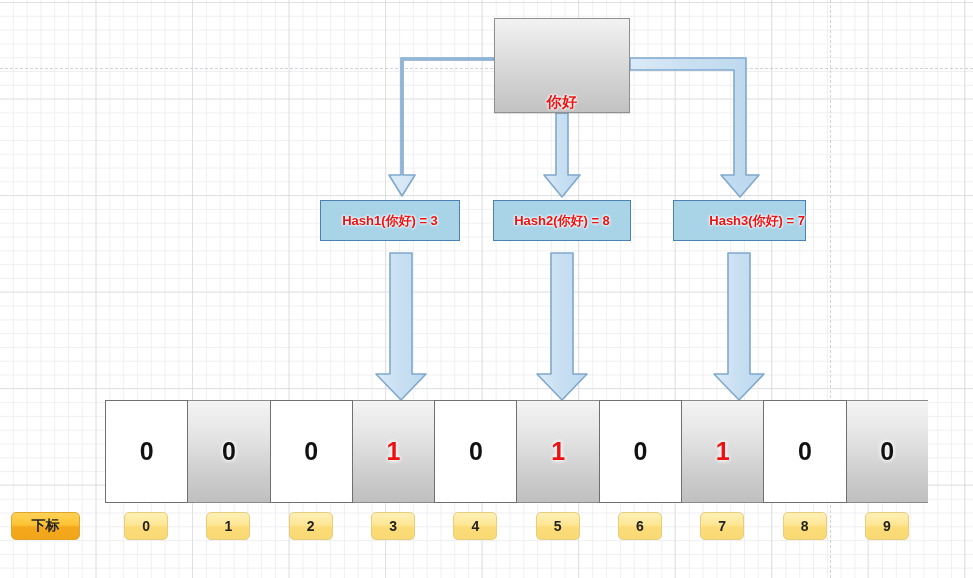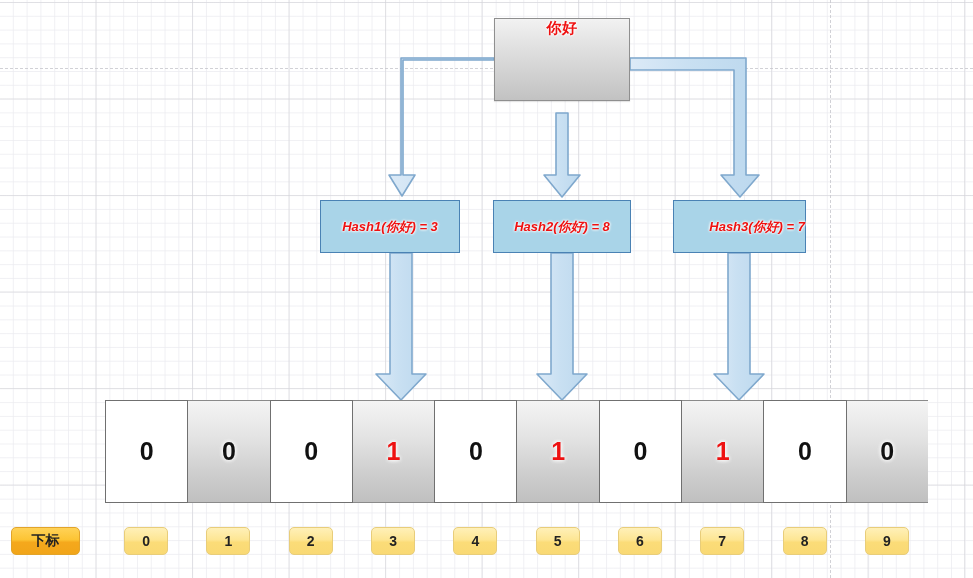--- a/index.html
+++ b/index.html
@@ -46,49 +46,48 @@
     border-left: 1px dashed #c9c9cf;
     opacity: .85;
   }
 
   
   .root-box {
     position: absolute;
     left: 494px;
     top: 18px;
     width: 136px;
-    height: 83px;
+    height: 95px;
     box-sizing: border-box;
     border: 1px solid #8f8f8f;
     background: linear-gradient(to bottom, #f2f2f2 0%, #e3e3e3 30%, #cfcfcf 72%, #c2c2c2 100%);
     display: flex;
-    align-items: flex-start;
+    align-items: flex-end;
     justify-content: center;
     box-shadow: 0 1px 1px rgba(0,0,0,0.10);
   }
   .root-label {
     color: #ee1111;
     font-size: 15px;
     font-weight: bold;
     text-shadow: 0 0 3px #ffffff, 0 0 3px #ffffff, 0 0 2px #ffffff;
     letter-spacing: .5px;
   }
 
   
   .hash-box {
     position: absolute;
     top: 200px;
-    height: 53px;
+    height: 41px;
     box-sizing: border-box;
     border: 1px solid #4a82b4;
     background: #a9d4e8;
     display: flex;
     align-items: center;
     justify-content: center;
-    font-style: italic;
   }
   .hash-label {
     color: #ee1111;
     font-size: 13px;
     font-weight: bold;
     white-space: nowrap;
     text-shadow: 0 0 3px #ffffff, 0 0 3px #ffffff, 0 0 2px #ffffff;
   }
   #hash-box-0 { left: 320px; width: 140px; }
   #hash-box-1 { left: 493px; width: 138px; }
@@ -137,21 +136,21 @@
     text-shadow: 0 0 4px #ffffff, 0 0 4px #ffffff;
   }
   .bit-value.set {
     color: #ee1111;
   }
 
   
   .index-strip {
     position: absolute;
     left: 0;
-    top: 527px;
+    top: 512px;
     width: 973px;
     height: 34px;
   }
   .index-title {
     position: absolute;
     left: 11px;
     top: 0;
     width: 69px;
     height: 28px;
     border-radius: 5px;

